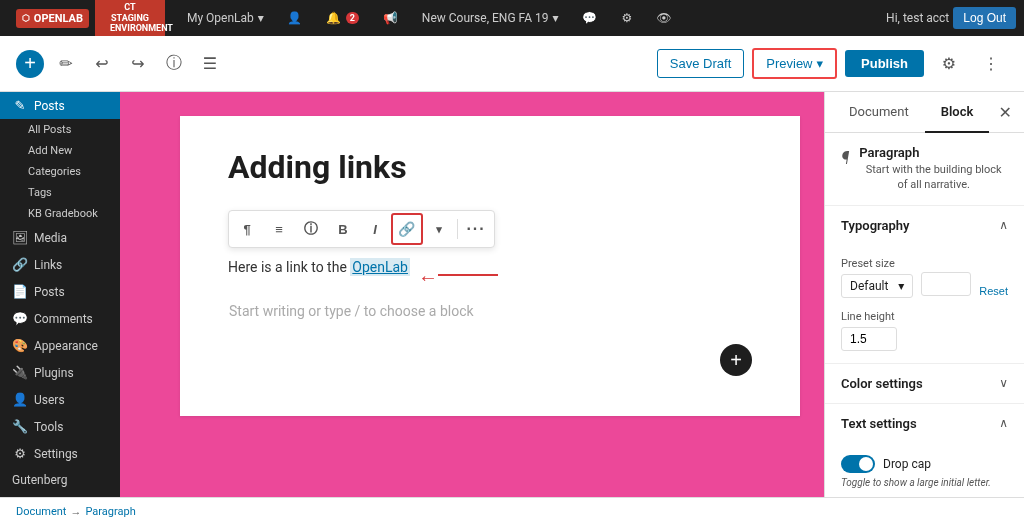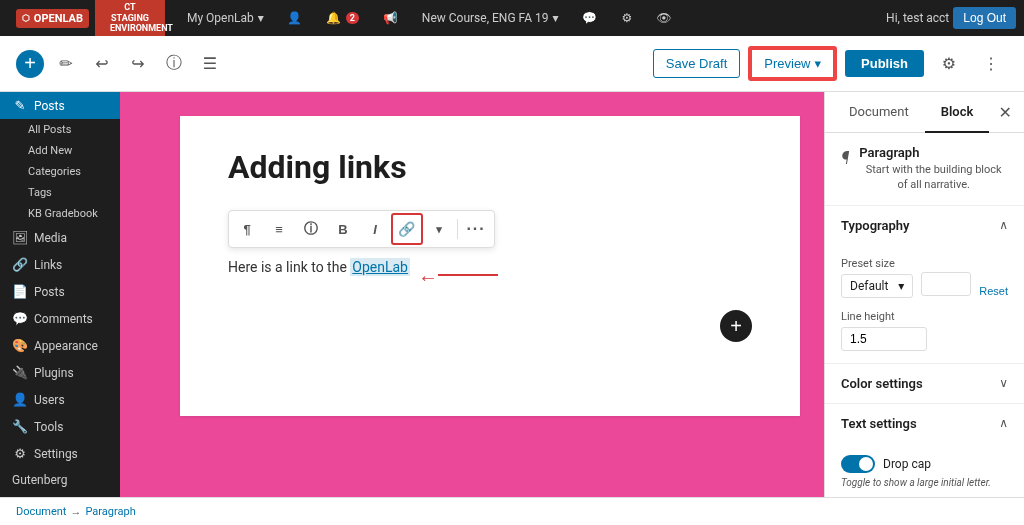--- a/index.html
+++ b/index.html
@@ -56,21 +56,21 @@
       background: none; border: none; cursor: pointer; color: #555;
       width: 28px; height: 28px; display: flex; align-items: center; justify-content: center;
       border-radius: 4px; font-size: 16px;
     }
     .editor-topbar .spacer { flex: 1; }
     .editor-topbar .save-draft-btn {
       background: none; border: 1px solid #0073aa; color: #0073aa;
       padding: 6px 12px; border-radius: 3px; cursor: pointer; font-size: 13px;
     }
     .editor-topbar .preview-btn {
-      background: none; border: 4px solid #ef4444; color: #0073aa;
+      background: none; border: 2px solid #ef4444; color: #0073aa;
       padding: 6px 12px; border-radius: 3px; cursor: pointer; font-size: 13px;
       display: flex; align-items: center; gap: 4px;
     }
     .editor-topbar .publish-btn {
       background: #0073aa; color: #fff; border: none;
       padding: 6px 16px; border-radius: 3px; cursor: pointer; font-size: 13px; font-weight: 600;
     }
     .editor-topbar .settings-btn {
       background: none; border: none; cursor: pointer; color: #555;
       width: 34px; height: 34px; display: flex; align-items: center; justify-content: center;
@@ -202,21 +202,21 @@
     }
     .typography-input {
       width: 50px; border: 1px solid #ddd; border-radius: 3px;
       padding: 4px 6px; font-size: 12px; text-align: center;
     }
     .reset-btn {
       background: none; border: none; color: #0073aa; cursor: pointer; font-size: 11px;
     }
     .line-height-input {
       border: 1px solid #ddd; border-radius: 3px;
-      padding: 4px 8px; font-size: 12px; width: 86px;
+      padding: 4px 8px; font-size: 12px; width: 56px;
     }
     .color-section-header { padding: 12px 16px; display: flex; justify-content: space-between; align-items: center; }
     .text-settings-section { padding: 12px 16px; }
     .toggle-row { display: flex; align-items: center; gap: 8px; margin-bottom: 4px; }
     .toggle {
       width: 34px; height: 18px; background: #0073aa; border-radius: 9px;
       position: relative; cursor: pointer; display: flex; align-items: center; padding: 2px;
     }
     .toggle-knob {
       width: 14px; height: 14px; background: #fff; border-radius: 50%;
@@ -385,20 +385,21 @@
         <div class="paragraph-text">
           <span>Here is a link to the </span><span class="link-text">OpenLab</span>
         </div>
 
         <div style="display:flex;align-items:center">
           <span style="color:#d63638;font-size:20px;font-weight:700">←</span>
           <div style="height:2px;width:60px;background:#d63638"></div>
         </div>
       </div>
 
+      <div class="placeholder-block">Start writing or type / to choose a block</div>
 
       <button class="add-block-btn" style="position:static;margin-top:16px;margin-left:auto;display:flex">+</button>
     </div>
   </div>
 
   <div class="right-panel">
     <div class="panel-tabs">
       <div class="panel-tab">Document</div>
       <div class="panel-tab active">Block</div>
       <button class="panel-close">✕</button>

